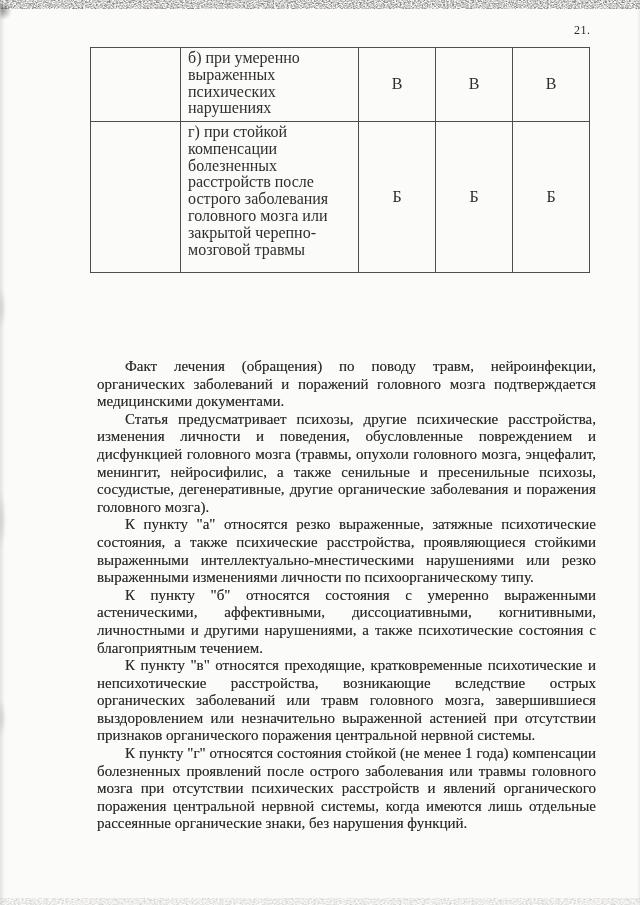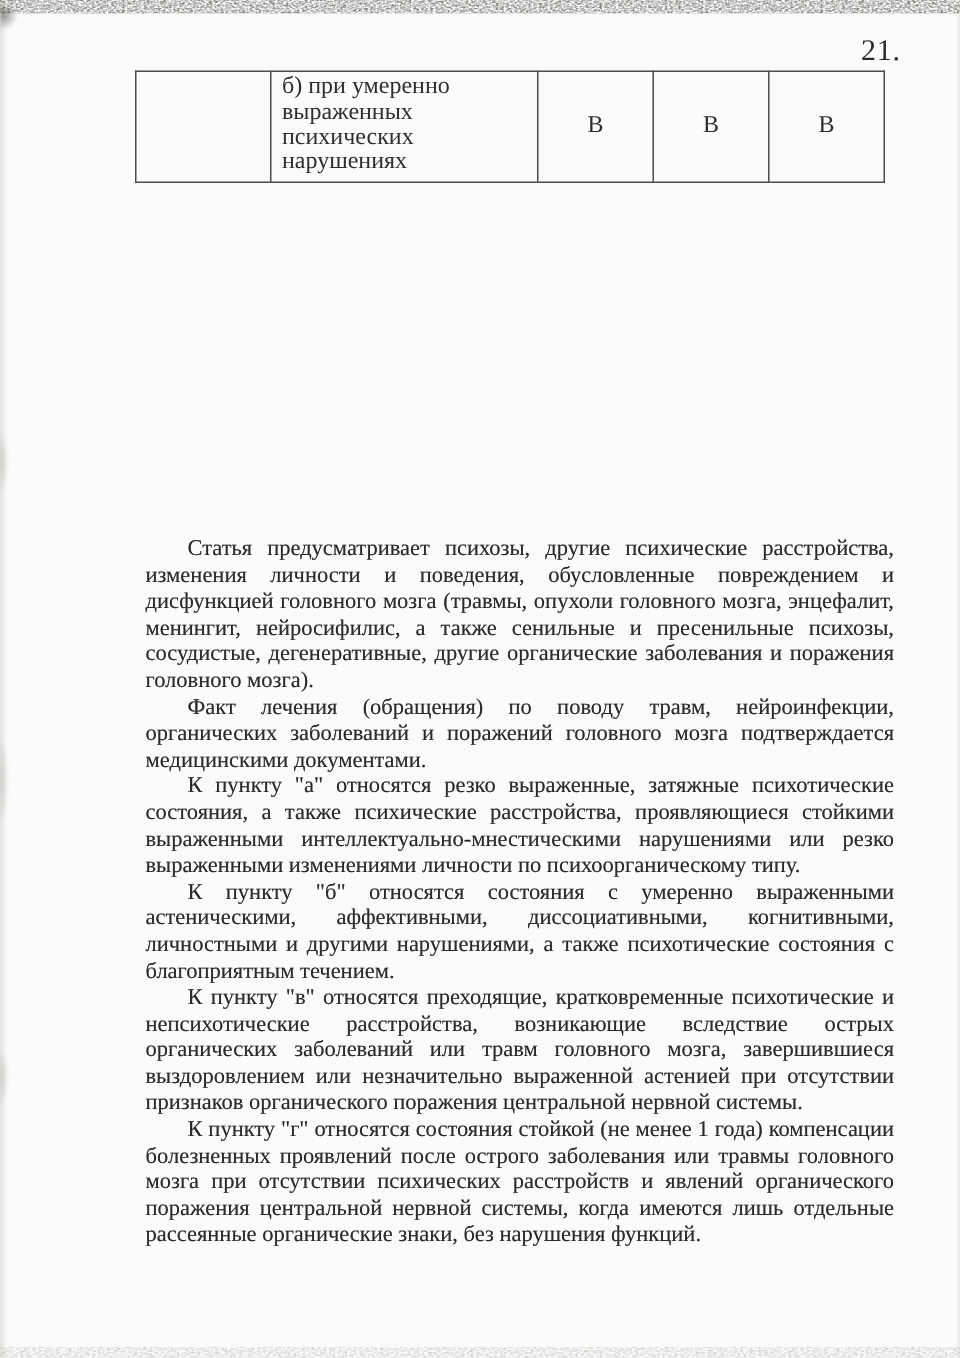--- a/index.html
+++ b/index.html
@@ -41,21 +41,21 @@
   }
   .smudge.s1 { top: 288px; height: 40px; }
   .smudge.s2 { top: 492px; height: 56px; }
   .smudge.s3 { top: 700px; height: 36px; }
 
   
   .page-number {
     position: absolute;
     top: 23px;
     left: 574px;
-    font-size: 20px;
+    font-size: 12px;
     letter-spacing: 0.5px;
   }
 
   
   table.disposition {
     position: absolute;
     left: 90px;
     top: 47px;
     width: 499px;
     border-collapse: collapse;
@@ -144,25 +144,32 @@
       <col style="width:77px">
     </colgroup>
     <tbody>
       <tr class="row-b">
         <td class="blank-cell"></td>
         <td class="category-cell">б) при умеренно выраженных психических нарушениях</td>
         <td class="grade-cell">В</td>
         <td class="grade-cell">В</td>
         <td class="grade-cell">В</td>
       </tr>
+      <tr class="row-g">
+        <td class="blank-cell"></td>
+        <td class="category-cell">г) при стойкой компенсации болезненных расстройств после острого заболевания головного мозга или закрытой черепно-мозговой травмы</td>
+        <td class="grade-cell">Б</td>
+        <td class="grade-cell">Б</td>
+        <td class="grade-cell">Б</td>
+      </tr>
     </tbody>
   </table>
 
   <div class="text-block">
+    <p>Факт лечения (обращения) по поводу травм, нейроинфекции, органических заболеваний и поражений головного мозга подтверждается медицинскими документами.</p>
     <p>Статья предусматривает психозы, другие психические расстройства, изменения личности и поведения, обусловленные повреждением и дисфункцией головного мозга (травмы, опухоли головного мозга, энцефалит, менингит, нейросифилис, а также сенильные и пресенильные психозы, сосудистые, дегенеративные, другие органические заболевания и поражения головного мозга).</p>
-    <p>Факт лечения (обращения) по поводу травм, нейроинфекции, органических заболеваний и поражений головного мозга подтверждается медицинскими документами.</p>
     <p>К пункту "а" относятся резко выраженные, затяжные психотические состояния, а также психические расстройства, проявляющиеся стойкими выраженными интеллектуально-мнестическими нарушениями или резко выраженными изменениями личности по психоорганическому типу.</p>
     <p>К пункту "б" относятся состояния с умеренно выраженными астеническими, аффективными, диссоциативными, когнитивными, личностными и другими нарушениями, а также психотические состояния с благоприятным течением.</p>
     <p>К пункту "в" относятся преходящие, кратковременные психотические и непсихотические расстройства, возникающие вследствие острых органических заболеваний или травм головного мозга, завершившиеся выздоровлением или незначительно выраженной астенией при отсутствии признаков органического поражения центральной нервной системы.</p>
     <p>К пункту "г" относятся состояния стойкой (не менее 1 года) компенсации болезненных проявлений после острого заболевания или травмы головного мозга при отсутствии психических расстройств и явлений органического поражения центральной нервной системы, когда имеются лишь отдельные рассеянные органические знаки, без нарушения функций.</p>
   </div>
 
 </div>
 
 </body></html>

